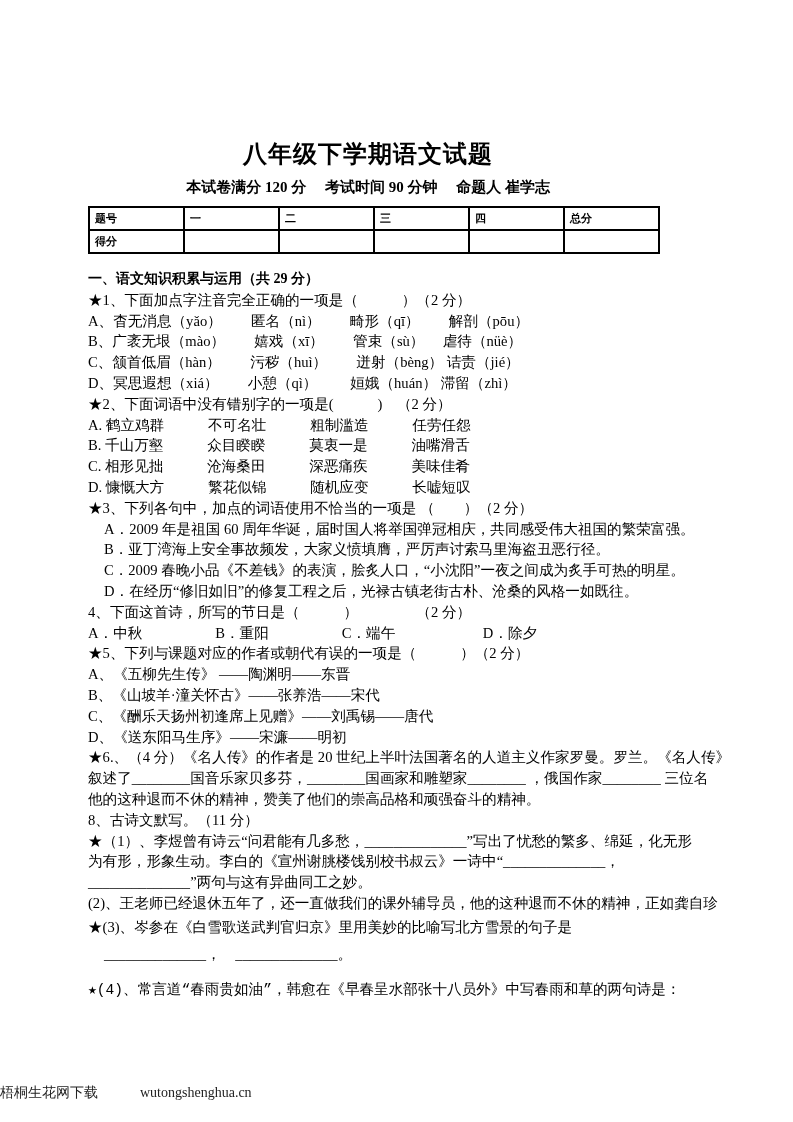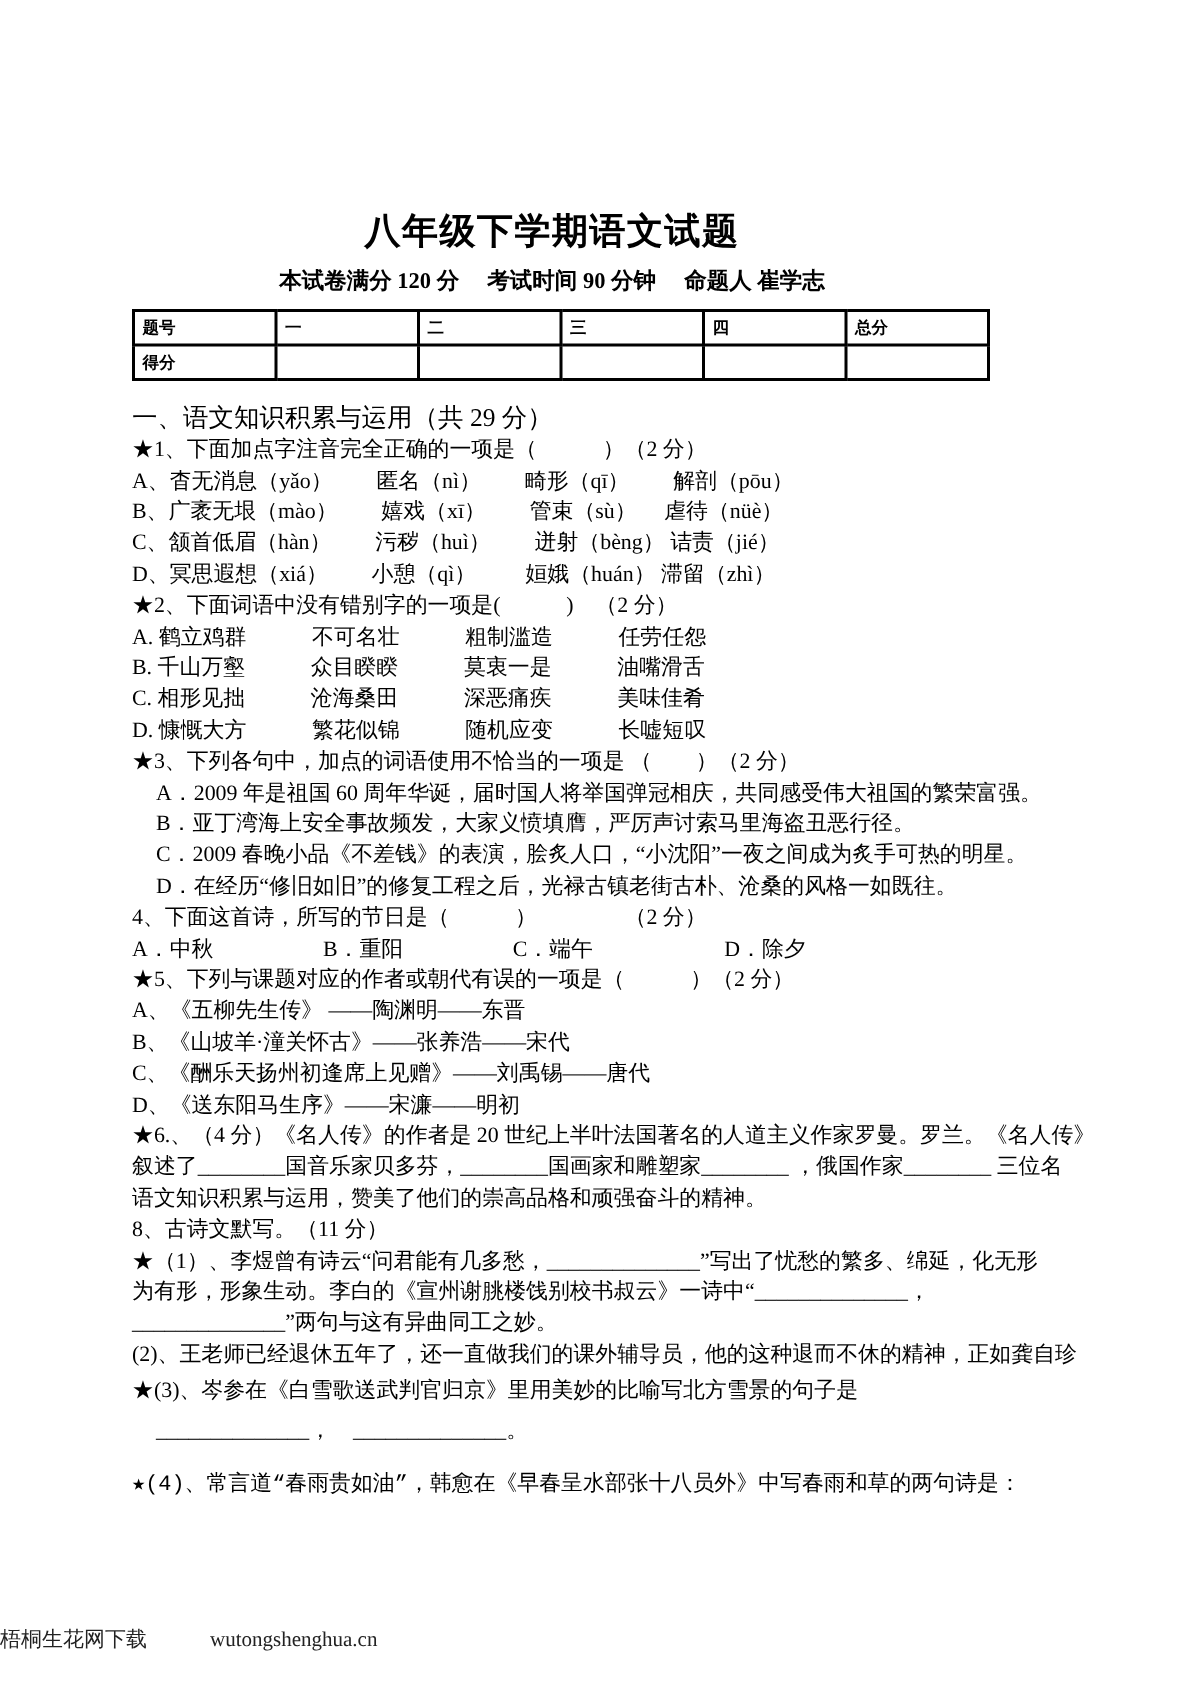--- a/index.html
+++ b/index.html
@@ -42,21 +42,21 @@
     vertical-align: middle;
   }
   .body-lines {
     margin: 15px 40px 0 88px;
     font-size: 14.6px;
     line-height: 20.8px;
   }
   .line {
     white-space: pre;
   }
-  .line.bold { font-weight: normal; font-size: 17px; }
+  .line.bold { font-weight: bold; font-size: 14px; }
   .line.ind { padding-left: 16px; }
   .footer {
     position: absolute;
     bottom: 20px;
     left: 0;
     width: 100%;
     text-align: left;
     font-size: 14px;
     color: #222222;
   }
@@ -112,21 +112,21 @@
       <div class="line ind">D．在经历“修旧如旧”的修复工程之后，光禄古镇老街古朴、沧桑的风格一如既往。</div>
       <div class="line">4、下面这首诗，所写的节日是（　　　）　　　　（2 分）</div>
       <div class="line">A．中秋　　　　　B．重阳　　　　　C．端午　　　　　　D．除夕</div>
       <div class="line">★5、下列与课题对应的作者或朝代有误的一项是（　　　）（2 分）</div>
       <div class="line">A、《五柳先生传》 ——陶渊明——东晋</div>
       <div class="line">B、《山坡羊·潼关怀古》——张养浩——宋代</div>
       <div class="line">C、《酬乐天扬州初逢席上见赠》——刘禹锡——唐代</div>
       <div class="line">D、《送东阳马生序》——宋濂——明初</div>
       <div class="line">★6.、（4 分）《名人传》的作者是 20 世纪上半叶法国著名的人道主义作家罗曼。罗兰。《名人传》</div>
       <div class="line">叙述了________国音乐家贝多芬，________国画家和雕塑家________ ，俄国作家________ 三位名</div>
-      <div class="line">语文知识积累与运用，赞美了他们的崇高品格和顽强奋斗的精神。</div>
+      <div class="line">他的这种退而不休的精神，赞美了他们的崇高品格和顽强奋斗的精神。</div>
       <div class="line">8、古诗文默写。（11 分）</div>
       <div class="line">★（1）、李煜曾有诗云“问君能有几多愁，______________”写出了忧愁的繁多、绵延，化无形</div>
       <div class="line">为有形，形象生动。李白的《宣州谢朓楼饯别校书叔云》一诗中“______________，</div>
       <div class="line">______________”两句与这有异曲同工之妙。</div>
       <div class="line">(2)、王老师已经退休五年了，还一直做我们的课外辅导员，他的这种退而不休的精神，正如龚自珍</div>
       <div class="line" style="margin-top: 3px;">★(3)、岑参在《白雪歌送武判官归京》里用美妙的比喻写北方雪景的句子是</div>
       <div class="line ind" style="margin-top: 6px;">______________，　______________。</div>
       <div class="line" style="margin-top: 16px; font-family: Liberation Mono, monospace;">★(4)、常言道“春雨贵如油”，韩愈在《早春呈水部张十八员外》中写春雨和草的两句诗是：</div>
     </div>
 

